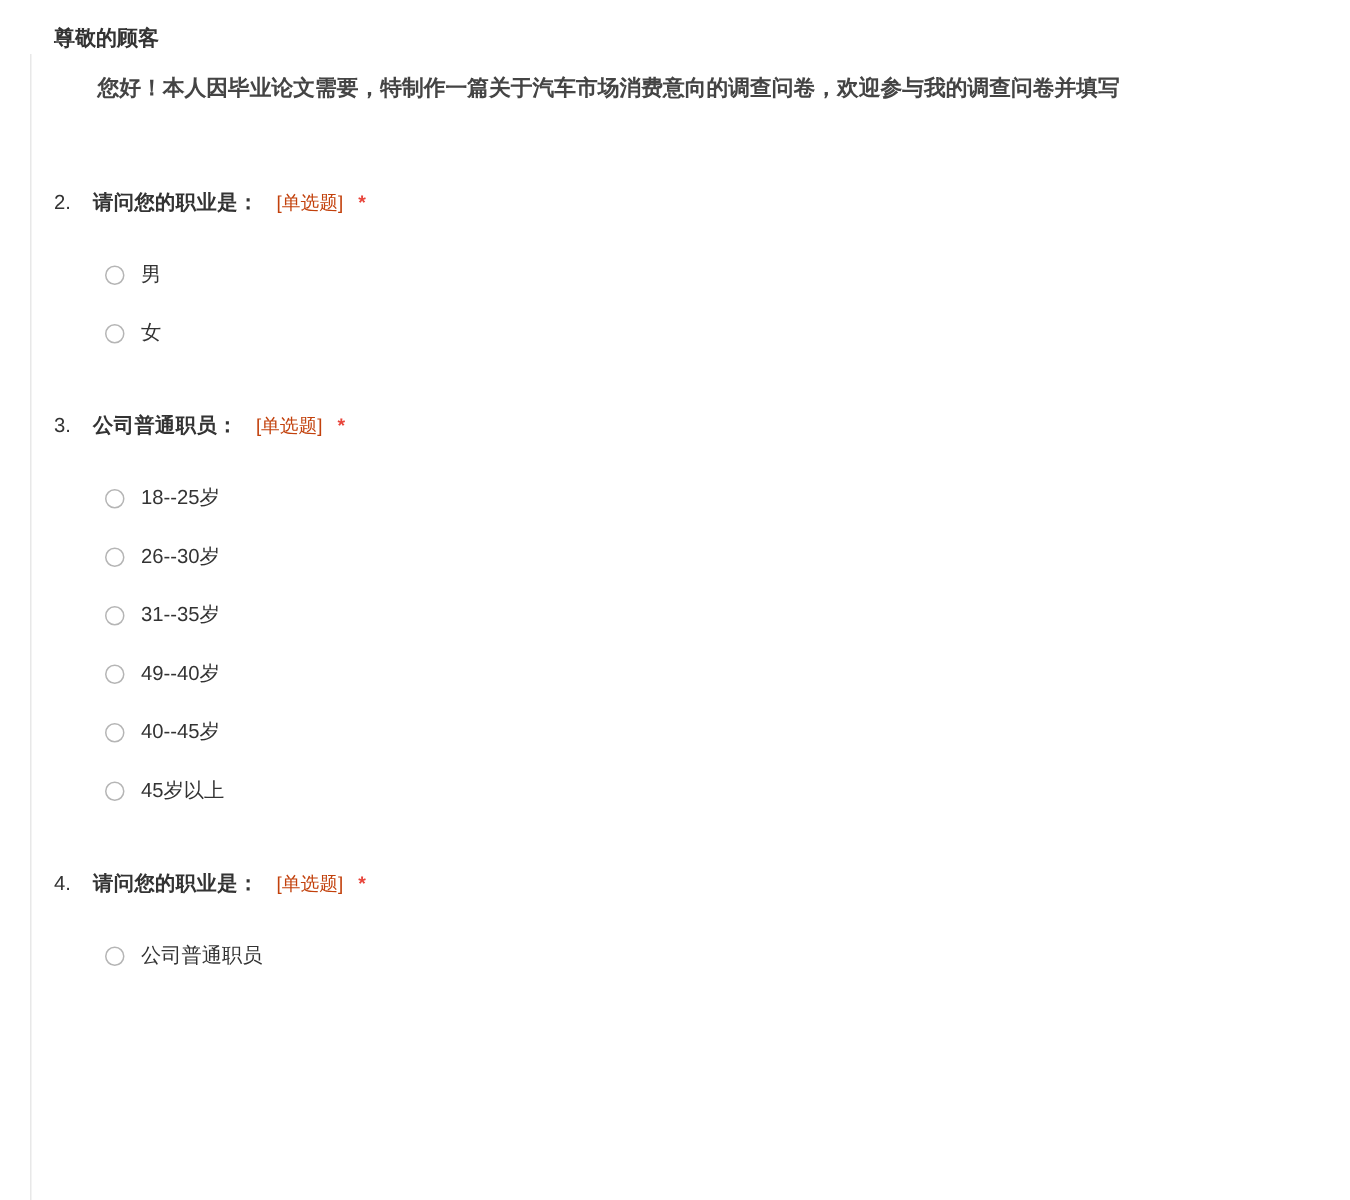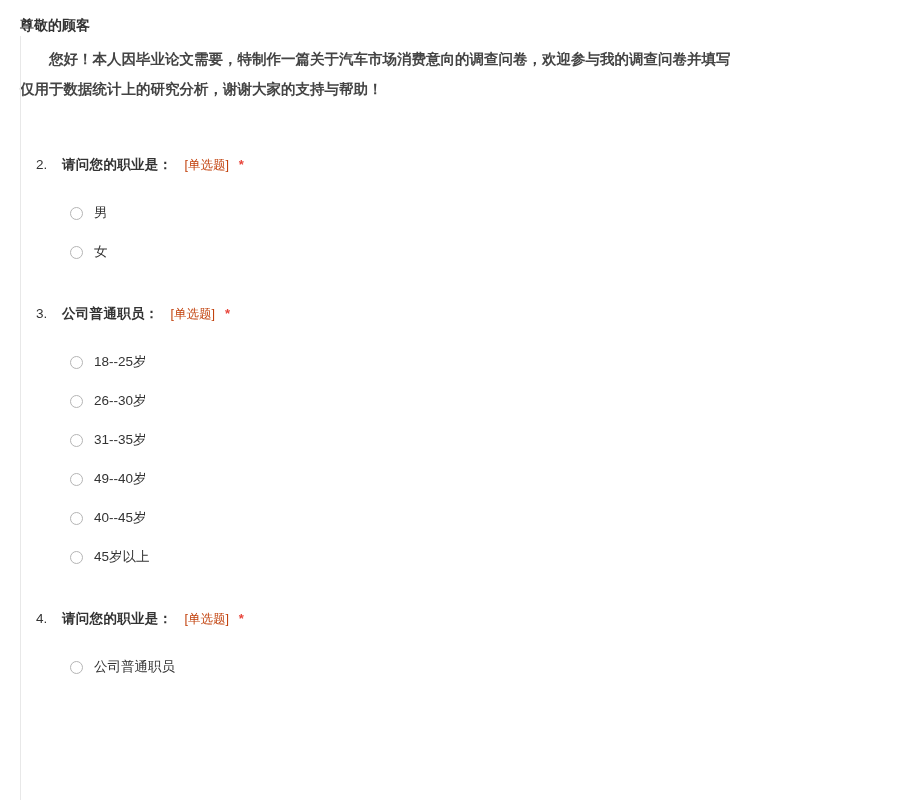--- a/index.html
+++ b/index.html
@@ -28,21 +28,21 @@
   .left-rule {
     position: absolute;
     left: 20px;
     top: 36px;
     width: 1px;
     height: 764px;
     background: #e8e8e8;
   }
 
   .intro {
-    padding: 14px 24px 0 20px;
+    padding: 14px 24px 0 36px;
   }
   .intro-title {
     font-size: 14px;
     font-weight: bold;
     color: #333;
     line-height: 22px;
     margin: 0 0 8px 0;
   }
   .intro-body {
     font-size: 14.5px;
@@ -126,21 +126,21 @@
 </style>
 </head>
 <body>
 
 <div class="page">
 
   <div class="left-rule"></div>
 
   <div class="intro">
     <div class="intro-title">尊敬的顾客</div>
-    <p class="intro-body"><span>您好！本人因毕业论文需要，特制作一篇关于汽车市场消费意向的调查问卷，欢迎参与我的调查问卷并填写</span><span class="line2">仅用于数据统计上的研究分析，谢谢大家的支持与帮助！</span></p>
+    <p class="intro-body"><span>您好！本人因毕业论文需要，特制作一篇关于汽车市场消费意向的调查问卷，欢迎参与我的调查问卷并填写</span></p>
   </div>
 
   <div class="question q2">
     <div class="q-head">
       <span class="q-num">2.</span>
       <span class="q-title">请问您的职业是：</span>
       <span class="q-type">[单选题]</span>
       <span class="q-required">*</span>
     </div>
     <div class="options">

